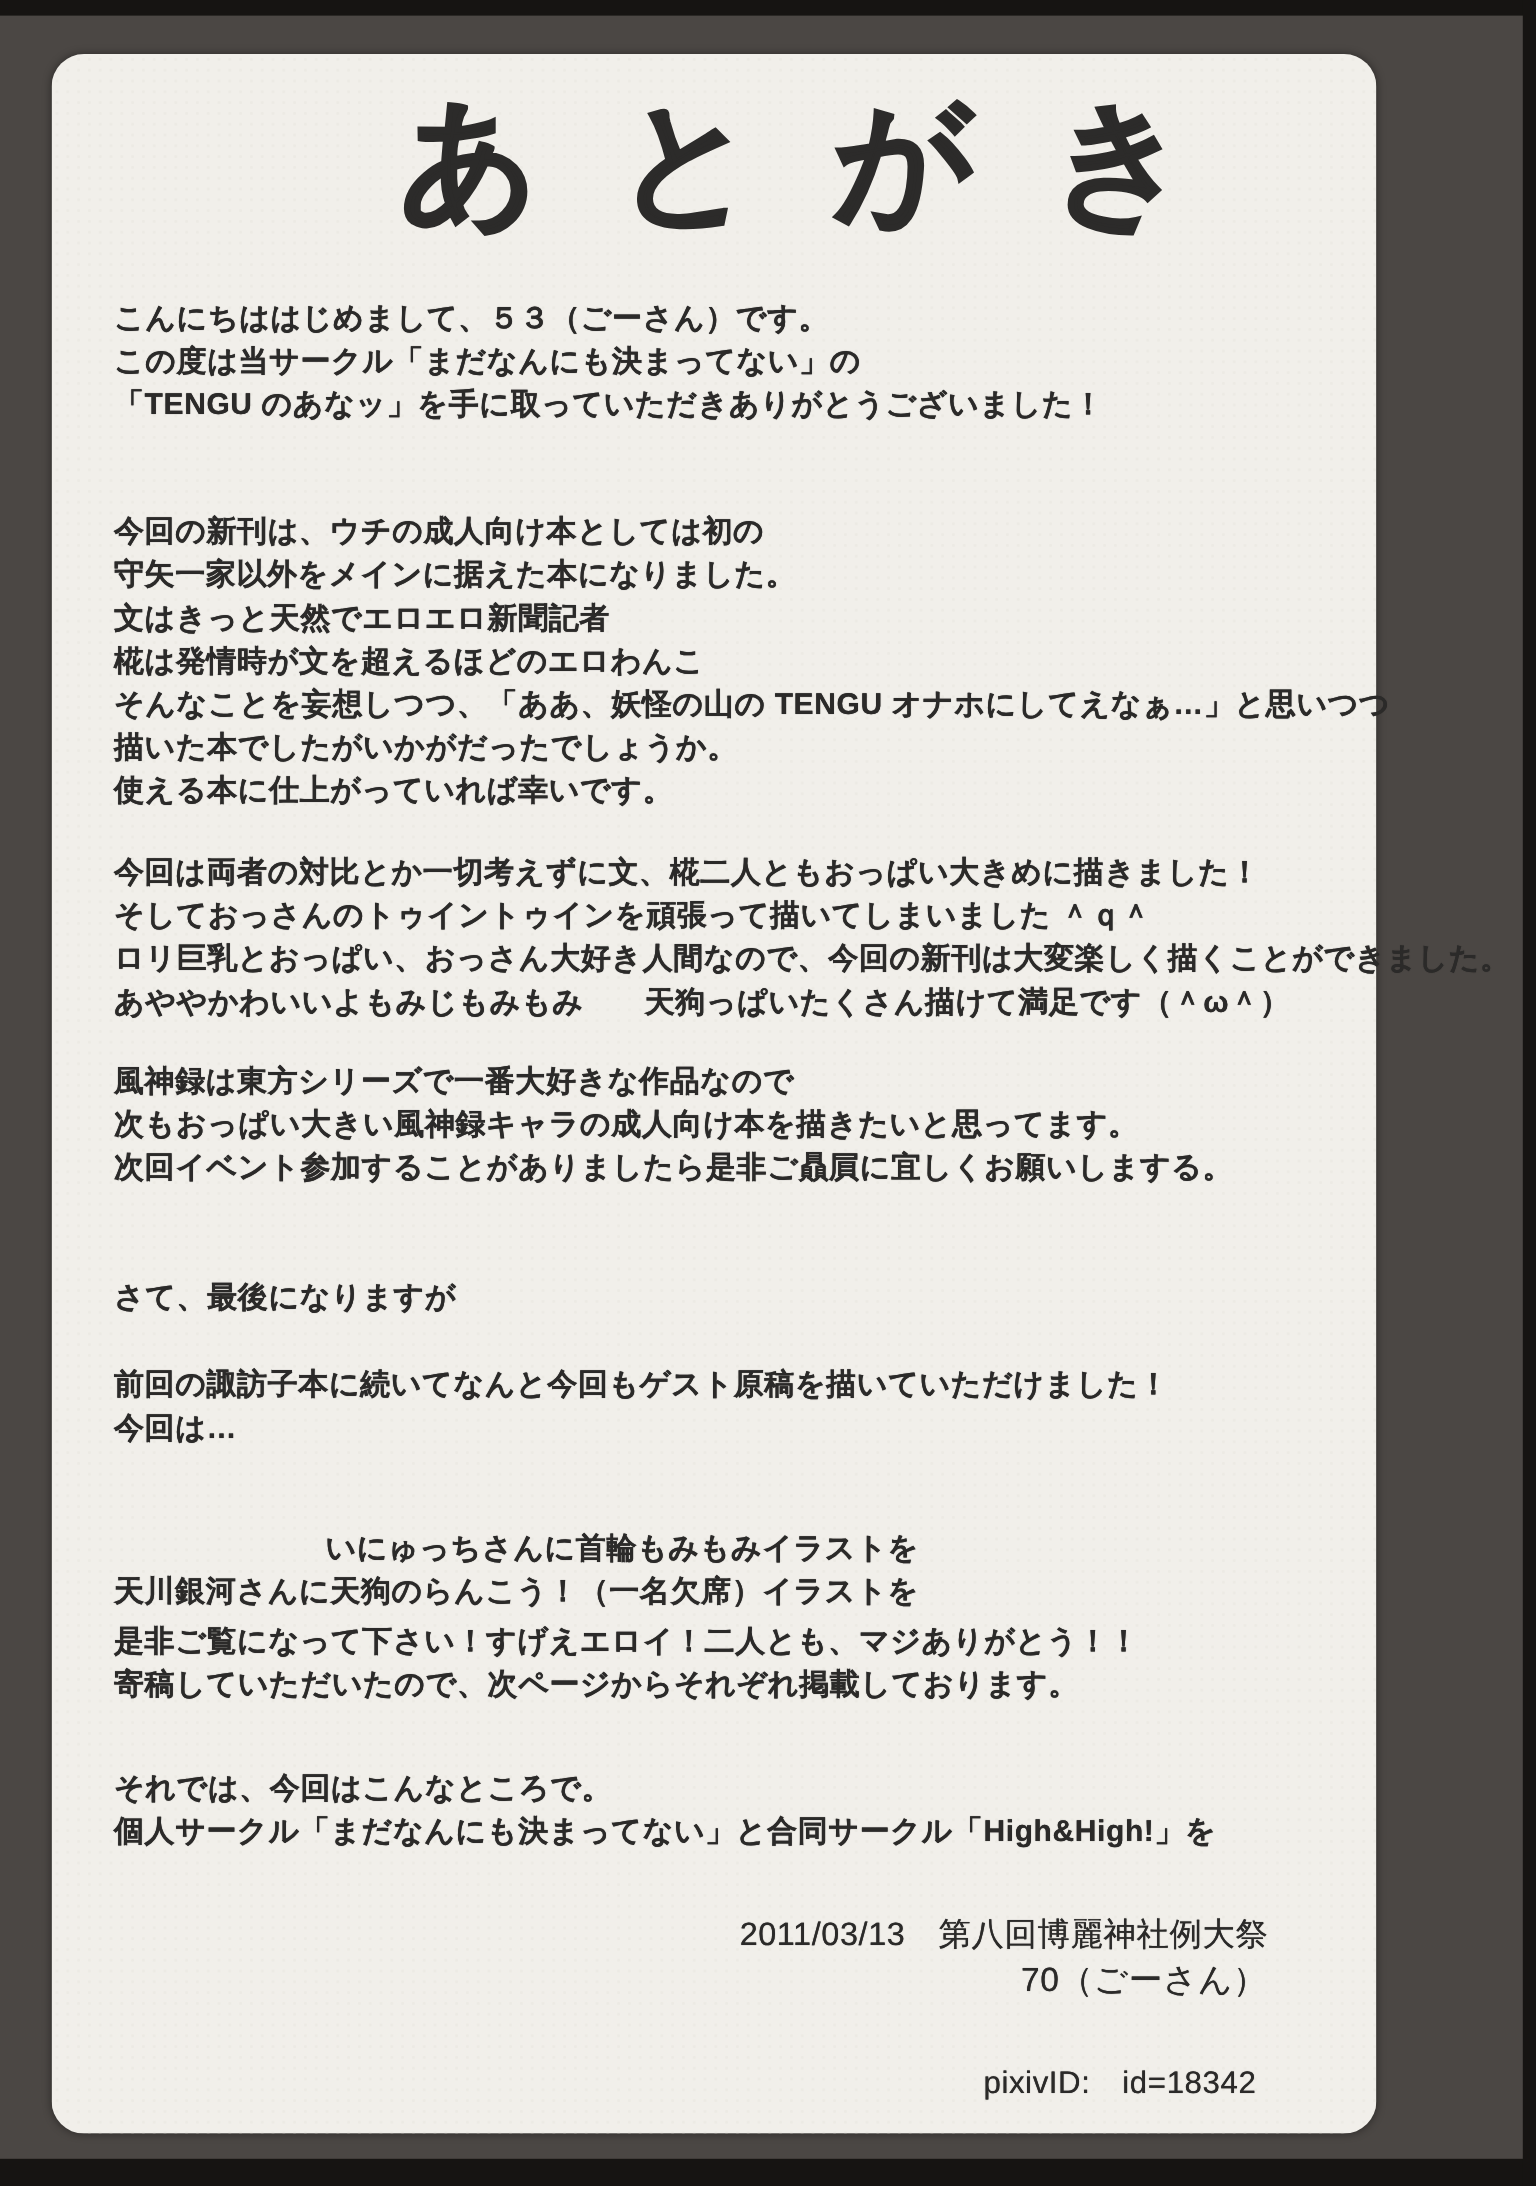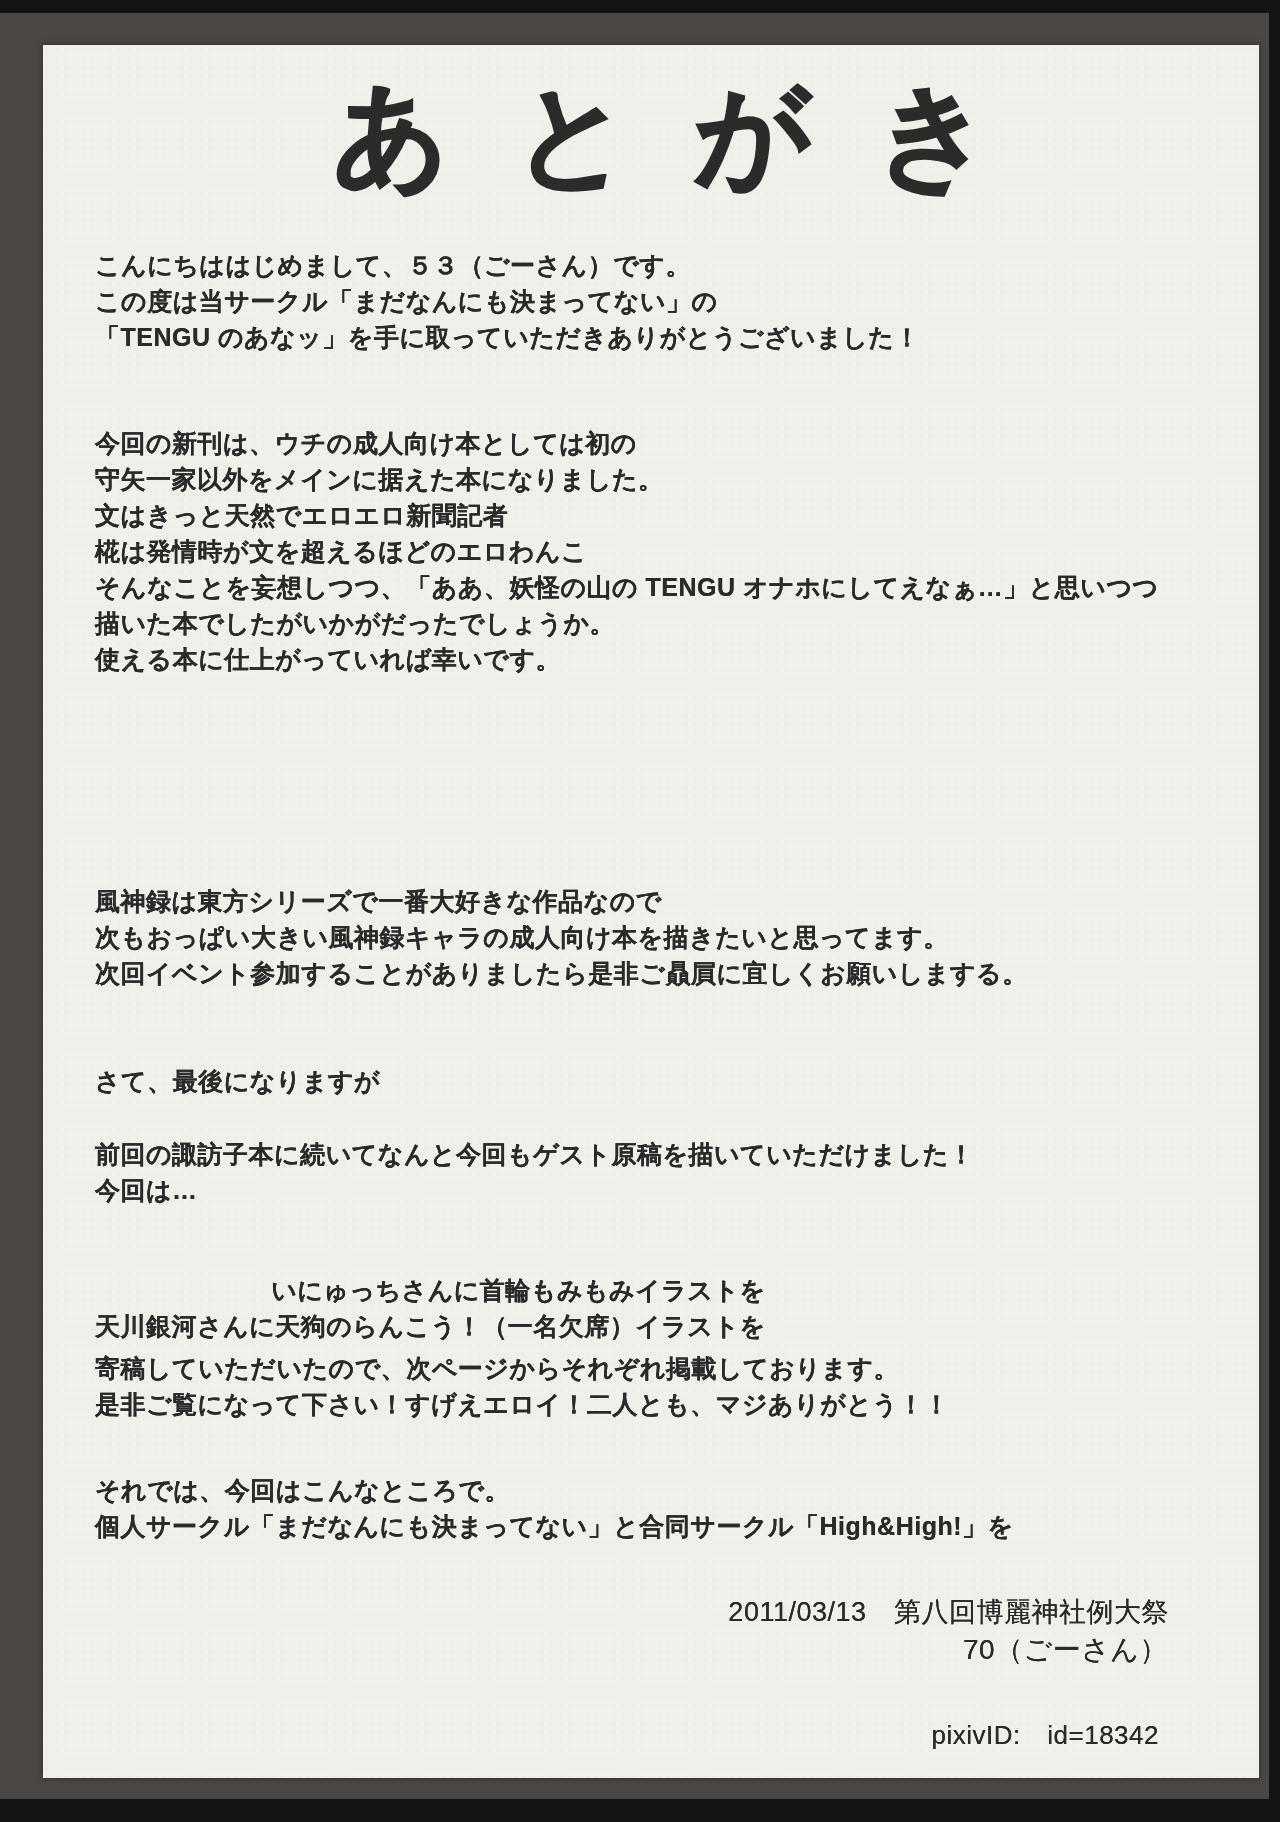--- a/index.html
+++ b/index.html
@@ -2,24 +2,24 @@
 <html><head>
 <meta charset="utf-8">
 <style>
   html,body{margin:0;padding:0;}
   body{width:1280px;height:1822px;background:#4b4744;position:relative;overflow:hidden;
        font-family:"Liberation Sans","DejaVu Sans",sans-serif;}
   .edge{position:absolute;background:#161412;}
   #edge-top{left:0;top:0;width:1280px;height:13px;}
   #edge-bottom{left:0;top:1799px;width:1280px;height:23px;}
   #edge-right{left:1269px;top:0;width:11px;height:1822px;}
-  #paper{position:absolute;left:43px;top:45px;width:1216px;height:1733px;
+  #paper{position:absolute;left:43px;top:45px;width:1104px;height:1733px;
          background:#f1efea;box-shadow:0 0 7px rgba(0,0,0,.4);
          background-image:radial-gradient(#eceae4 1px, transparent 1.4px);
-         background-size:9px 9px;color:#262524;}
+         background-size:9px 9px;color:#262524;border-radius:27px;}
   #title{position:absolute;left:290px;top:22px;font-size:114px;font-weight:900;
          line-height:1.2;letter-spacing:64px;white-space:nowrap;color:#2c2b2a;
          -webkit-text-stroke:2px #2c2b2a;}
   .para{position:absolute;left:52px;font-size:25px;font-weight:700;line-height:36px;
         white-space:nowrap;letter-spacing:.5px;color:#2b2a29;}
   .para .line{height:36px;}
   .colo{position:absolute;font-size:26px;font-weight:400;white-space:nowrap;
         letter-spacing:.5px;color:#2b2a29;text-align:right;}
   [data-name$="-line"]{text-shadow:0 0 .6px #2b2a29;}
 </style>
@@ -43,20 +43,26 @@
   <div class="para" style="top:380px;" data-name="new-book-paragraph">
     <div class="line" data-name="text-line">今回の新刊は、ウチの成人向け本としては初の</div>
     <div class="line" data-name="text-line">守矢一家以外をメインに据えた本になりました。</div>
     <div class="line" data-name="text-line">文はきっと天然でエロエロ新聞記者</div>
     <div class="line" data-name="text-line">椛は発情時が文を超えるほどのエロわんこ</div>
     <div class="line" data-name="text-line">そんなことを妄想しつつ、「ああ、妖怪の山の TENGU オナホにしてえなぁ…」と思いつつ</div>
     <div class="line" data-name="text-line">描いた本でしたがいかがだったでしょうか。</div>
     <div class="line" data-name="text-line">使える本に仕上がっていれば幸いです。</div>
   </div>
 
+  <div class="para" style="top:664px;" data-name="drawing-comments-paragraph">
+    <div class="line" data-name="text-line">今回は両者の対比とか一切考えずに文、椛二人ともおっぱい大きめに描きました！</div>
+    <div class="line" data-name="text-line">そしておっさんのトゥイントゥインを頑張って描いてしまいました ＾ｑ＾</div>
+    <div class="line" data-name="text-line">ロリ巨乳とおっぱい、おっさん大好き人間なので、今回の新刊は大変楽しく描くことができました。</div>
+    <div class="line" data-name="text-line">あややかわいいよもみじもみもみ　　天狗っぱいたくさん描けて満足です（＾ω＾）</div>
+  </div>
 
   <div class="para" style="top:838px;" data-name="mof-series-paragraph">
     <div class="line" data-name="text-line">風神録は東方シリーズで一番大好きな作品なので</div>
     <div class="line" data-name="text-line">次もおっぱい大きい風神録キャラの成人向け本を描きたいと思ってます。</div>
     <div class="line" data-name="text-line">次回イベント参加することがありましたら是非ご贔屓に宜しくお願いしまする。</div>
   </div>
 
   <div class="para" style="top:1018px;" data-name="finally-paragraph">
     <div class="line" data-name="text-line">さて、最後になりますが</div>
   </div>
@@ -65,22 +71,22 @@
     <div class="line" data-name="text-line">前回の諏訪子本に続いてなんと今回もゲスト原稿を描いていただけました！</div>
     <div class="line" data-name="text-line">今回は…</div>
   </div>
 
   <div class="para" style="top:1227px;text-align:right;" data-name="guest-list-paragraph">
     <div class="line" data-name="text-line">いにゅっちさんに首輪もみもみイラストを</div>
     <div class="line" data-name="text-line">天川銀河さんに天狗のらんこう！（一名欠席）イラストを</div>
   </div>
 
   <div class="para" style="top:1305px;" data-name="guest-thanks-paragraph">
+    <div class="line" data-name="text-line">是非ご覧になって下さい！すげえエロイ！二人とも、マジありがとう！！</div>
     <div class="line" data-name="text-line">寄稿していただいたので、次ページからそれぞれ掲載しております。</div>
-    <div class="line" data-name="text-line">是非ご覧になって下さい！すげえエロイ！二人とも、マジありがとう！！</div>
   </div>
 
   <div class="para" style="top:1427px;" data-name="closing-paragraph">
     <div class="line" data-name="text-line">それでは、今回はこんなところで。</div>
     <div class="line" data-name="text-line">個人サークル「まだなんにも決まってない」と合同サークル「High&amp;High!」を</div>
   </div>
 
   <div class="colo" style="top:1549px;right:90px;font-size:27px;" data-name="event-date-line">2011/03/13　第八回博麗神社例大祭</div>
   <div class="colo" style="top:1586px;right:91px;font-size:28px;" data-name="author-name-line">70（ごーさん）</div>
   <div class="colo" style="top:1673px;right:100px;" data-name="pixiv-id-line">pixivID:　id=18342</div>

